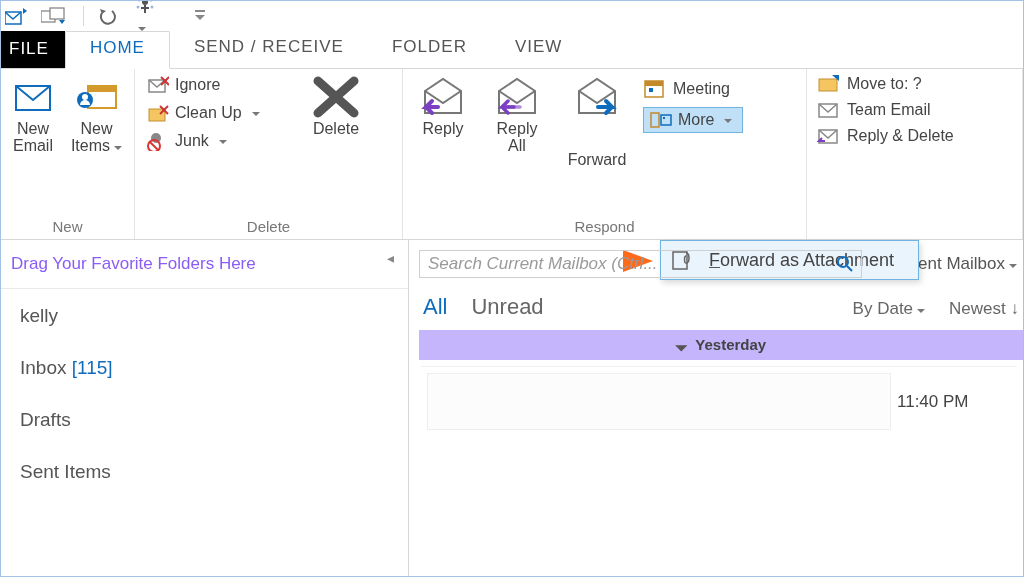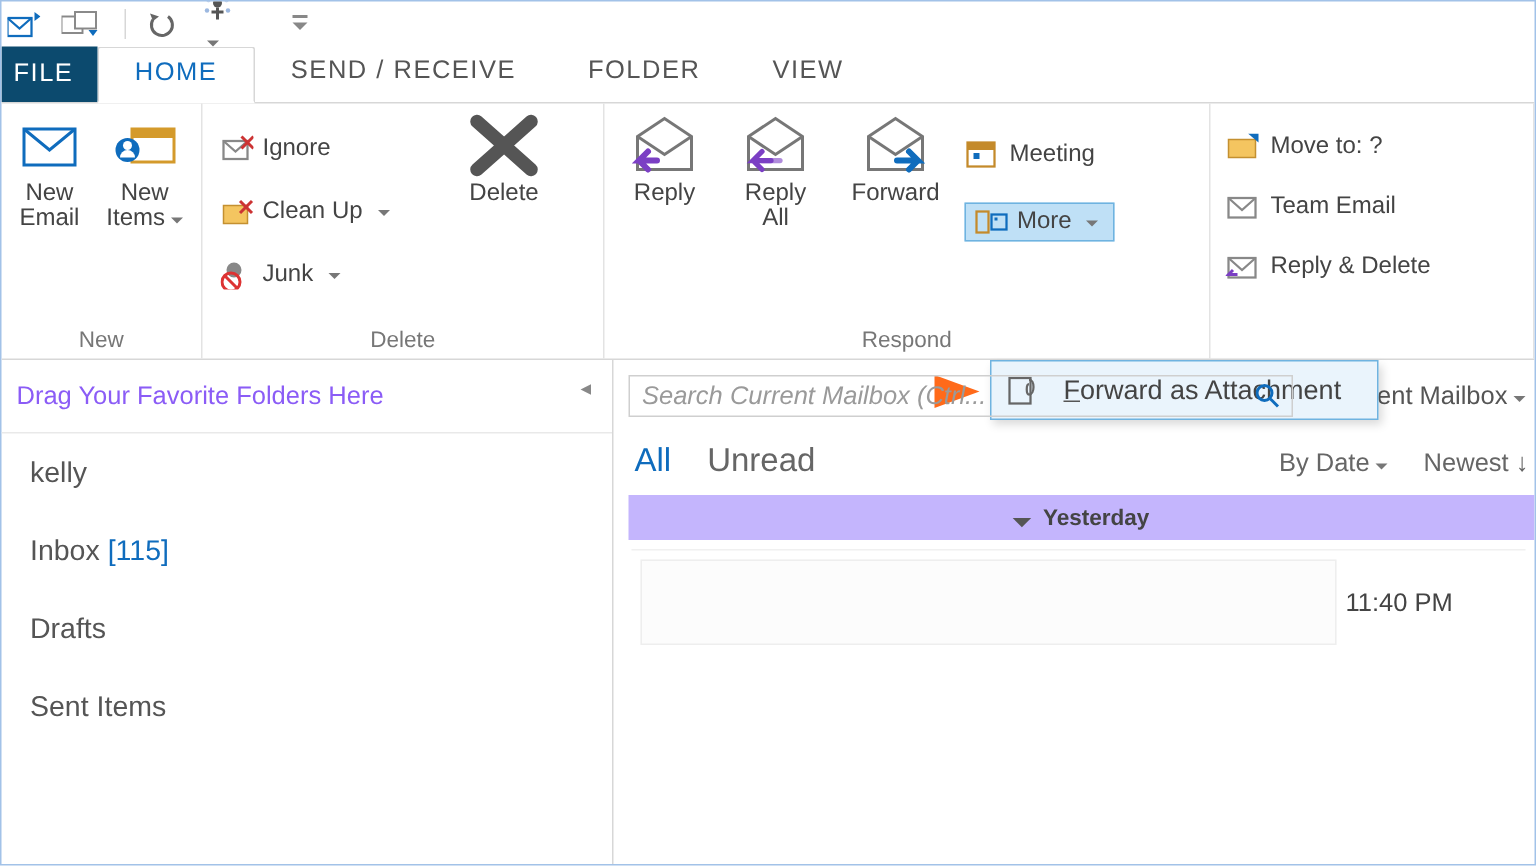--- a/index.html
+++ b/index.html
@@ -1,32 +1,32 @@
 <!DOCTYPE html>
 <html><head>
 <meta charset="utf-8">
 <style>
   * { box-sizing: border-box; }
   body { margin:0; font-family: "Segoe UI", Tahoma, sans-serif; font-size:17px; color:#444; background:#fff; width:1024px; height:577px; overflow:hidden; border:1px solid #a2c2e8; }
   .qat { height:30px; display:flex; align-items:center; gap:14px; padding:2px 4px; }
   .qat .sep { width:1px; height:20px; background:#d7d7d7; }
   .tabs { display:flex; height:38px; align-items:stretch; border-bottom:1px solid #d7d7d7; }
   .tab { padding:6px 24px 0 24px; letter-spacing:1px; font-size:17px; color:#555; cursor:pointer; }
-  .tab.file { background:#0c4a6e; color:#fff; padding:8px 16px 0 8px;}
+  .tab.file { background:#000000; color:#fff; padding:8px 16px 0 8px;}
   .tab.active { color:#0f6cbd; border:1px solid #d7d7d7; border-bottom:2px solid #fff; border-top-left-radius:2px; border-top-right-radius:2px; margin-bottom:-1px; }
   .ribbon { display:flex; height:170px; }
   .group { border-right:1px solid #e3e3e3; padding:4px 6px 0 6px; display:flex; flex-direction:column; }
   .group-body { flex:1; display:flex; gap:6px; align-items:flex-start;}
   .group-label { text-align:center; color:#777; font-size:15px; padding:2px 0 4px 0;}
   .btn-big { display:flex; flex-direction:column; align-items:center; width:68px; padding-top:2px; cursor:pointer;}
   .btn-big .ic { width:50px; height:44px; display:flex; align-items:center; justify-content:center; }
   .btn-big span.lbl { text-align:center; font-size:16px; line-height:1.05; color:#444; margin-top:2px;}
   .dd::after { content:""; display:inline-block; border:4px solid transparent; border-top-color:#777; margin-left:4px; position:relative; top:3px;}
   .vlist { display:flex; flex-direction:column; gap:8px; padding-top:2px; }
-  .vitem { display:flex; align-items:center; gap:6px; font-size:16px; color:#444; cursor:pointer; white-space:nowrap;margin-top:14px;}
+  .vitem { display:flex; align-items:center; gap:6px; font-size:16px; color:#444; cursor:pointer; white-space:nowrap;}
   .vitem.selected { background:#bfe0f6; border:1px solid #6fb3e0; padding:3px 10px 3px 6px; }
   .dropdown { position:absolute; left:660px; top:240px; background:#eaf4fc; border:1px solid #6fb3e0; padding:8px 24px 8px 10px; box-shadow:2px 3px 6px rgba(0,0,0,0.15); font-size:18px; display:flex; align-items:center; gap:14px; cursor:pointer;}
   .arrow-annotation { position:absolute; left:565px; top:248px; width:90px; height:26px; pointer-events:none;}
   .main { display:flex; height:calc(577px - 30px - 38px - 170px - 2px); border-top:1px solid #d7d7d7;}
   .sidebar { width:408px; border-right:1px solid #d7d7d7; position:relative;}
   .fav { color:#8b5cf6; padding:14px 10px; border-bottom:1px solid #e9e9e9; font-size:17px;}
   .collapse-caret { position:absolute; right:14px; top:10px; color:#888; font-size:14px; cursor:pointer;}
   .folders { padding:16px 19px; display:flex; flex-direction:column; gap:30px;justify-content:flex-end;}
   .folder-item { font-size:19px; color:#555; cursor:pointer;}
   .folder-count { color:#0f6cbd; }
@@ -187,21 +187,21 @@
             <svg width="46" height="40">
               <path d="M5 14 L23 2 L41 14 L41 36 L5 36 Z" fill="#fff" stroke="#777" stroke-width="2"></path>
               <path d="M5 14 L23 26 L41 14" fill="none" stroke="#777" stroke-width="2"></path>
               <path d="M20 30 L8 30 L14 24 M8 30 L14 36" stroke="#7b3fc4" stroke-width="3.5" fill="none" stroke-linecap="round"></path>
               <path d="M26 30 L14 30" stroke="#7b3fc4" stroke-width="3.5" fill="none" stroke-linecap="round" opacity="0.6"></path>
             </svg>
           </div>
         <span class="lbl" style="white-space:pre-line;">Reply
 All</span>
       </div>
-      <div class="btn-big" style="width:80px;">
+      <div class="btn-big" style="width:80px;gap:31px;">
         <div class="ic">
             <svg width="46" height="40">
               <path d="M5 14 L23 2 L41 14 L41 36 L5 36 Z" fill="#fff" stroke="#777" stroke-width="2"></path>
               <path d="M5 14 L23 26 L41 14" fill="none" stroke="#777" stroke-width="2"></path>
               <path d="M24 30 L38 30 L32 24 M38 30 L32 36" stroke="#0f6cbd" stroke-width="4" fill="none" stroke-linecap="round"></path>
             </svg>
           </div>
         <span class="lbl">Forward</span>
       </div>
       <div class="vlist" style="padding-top:6px;">

